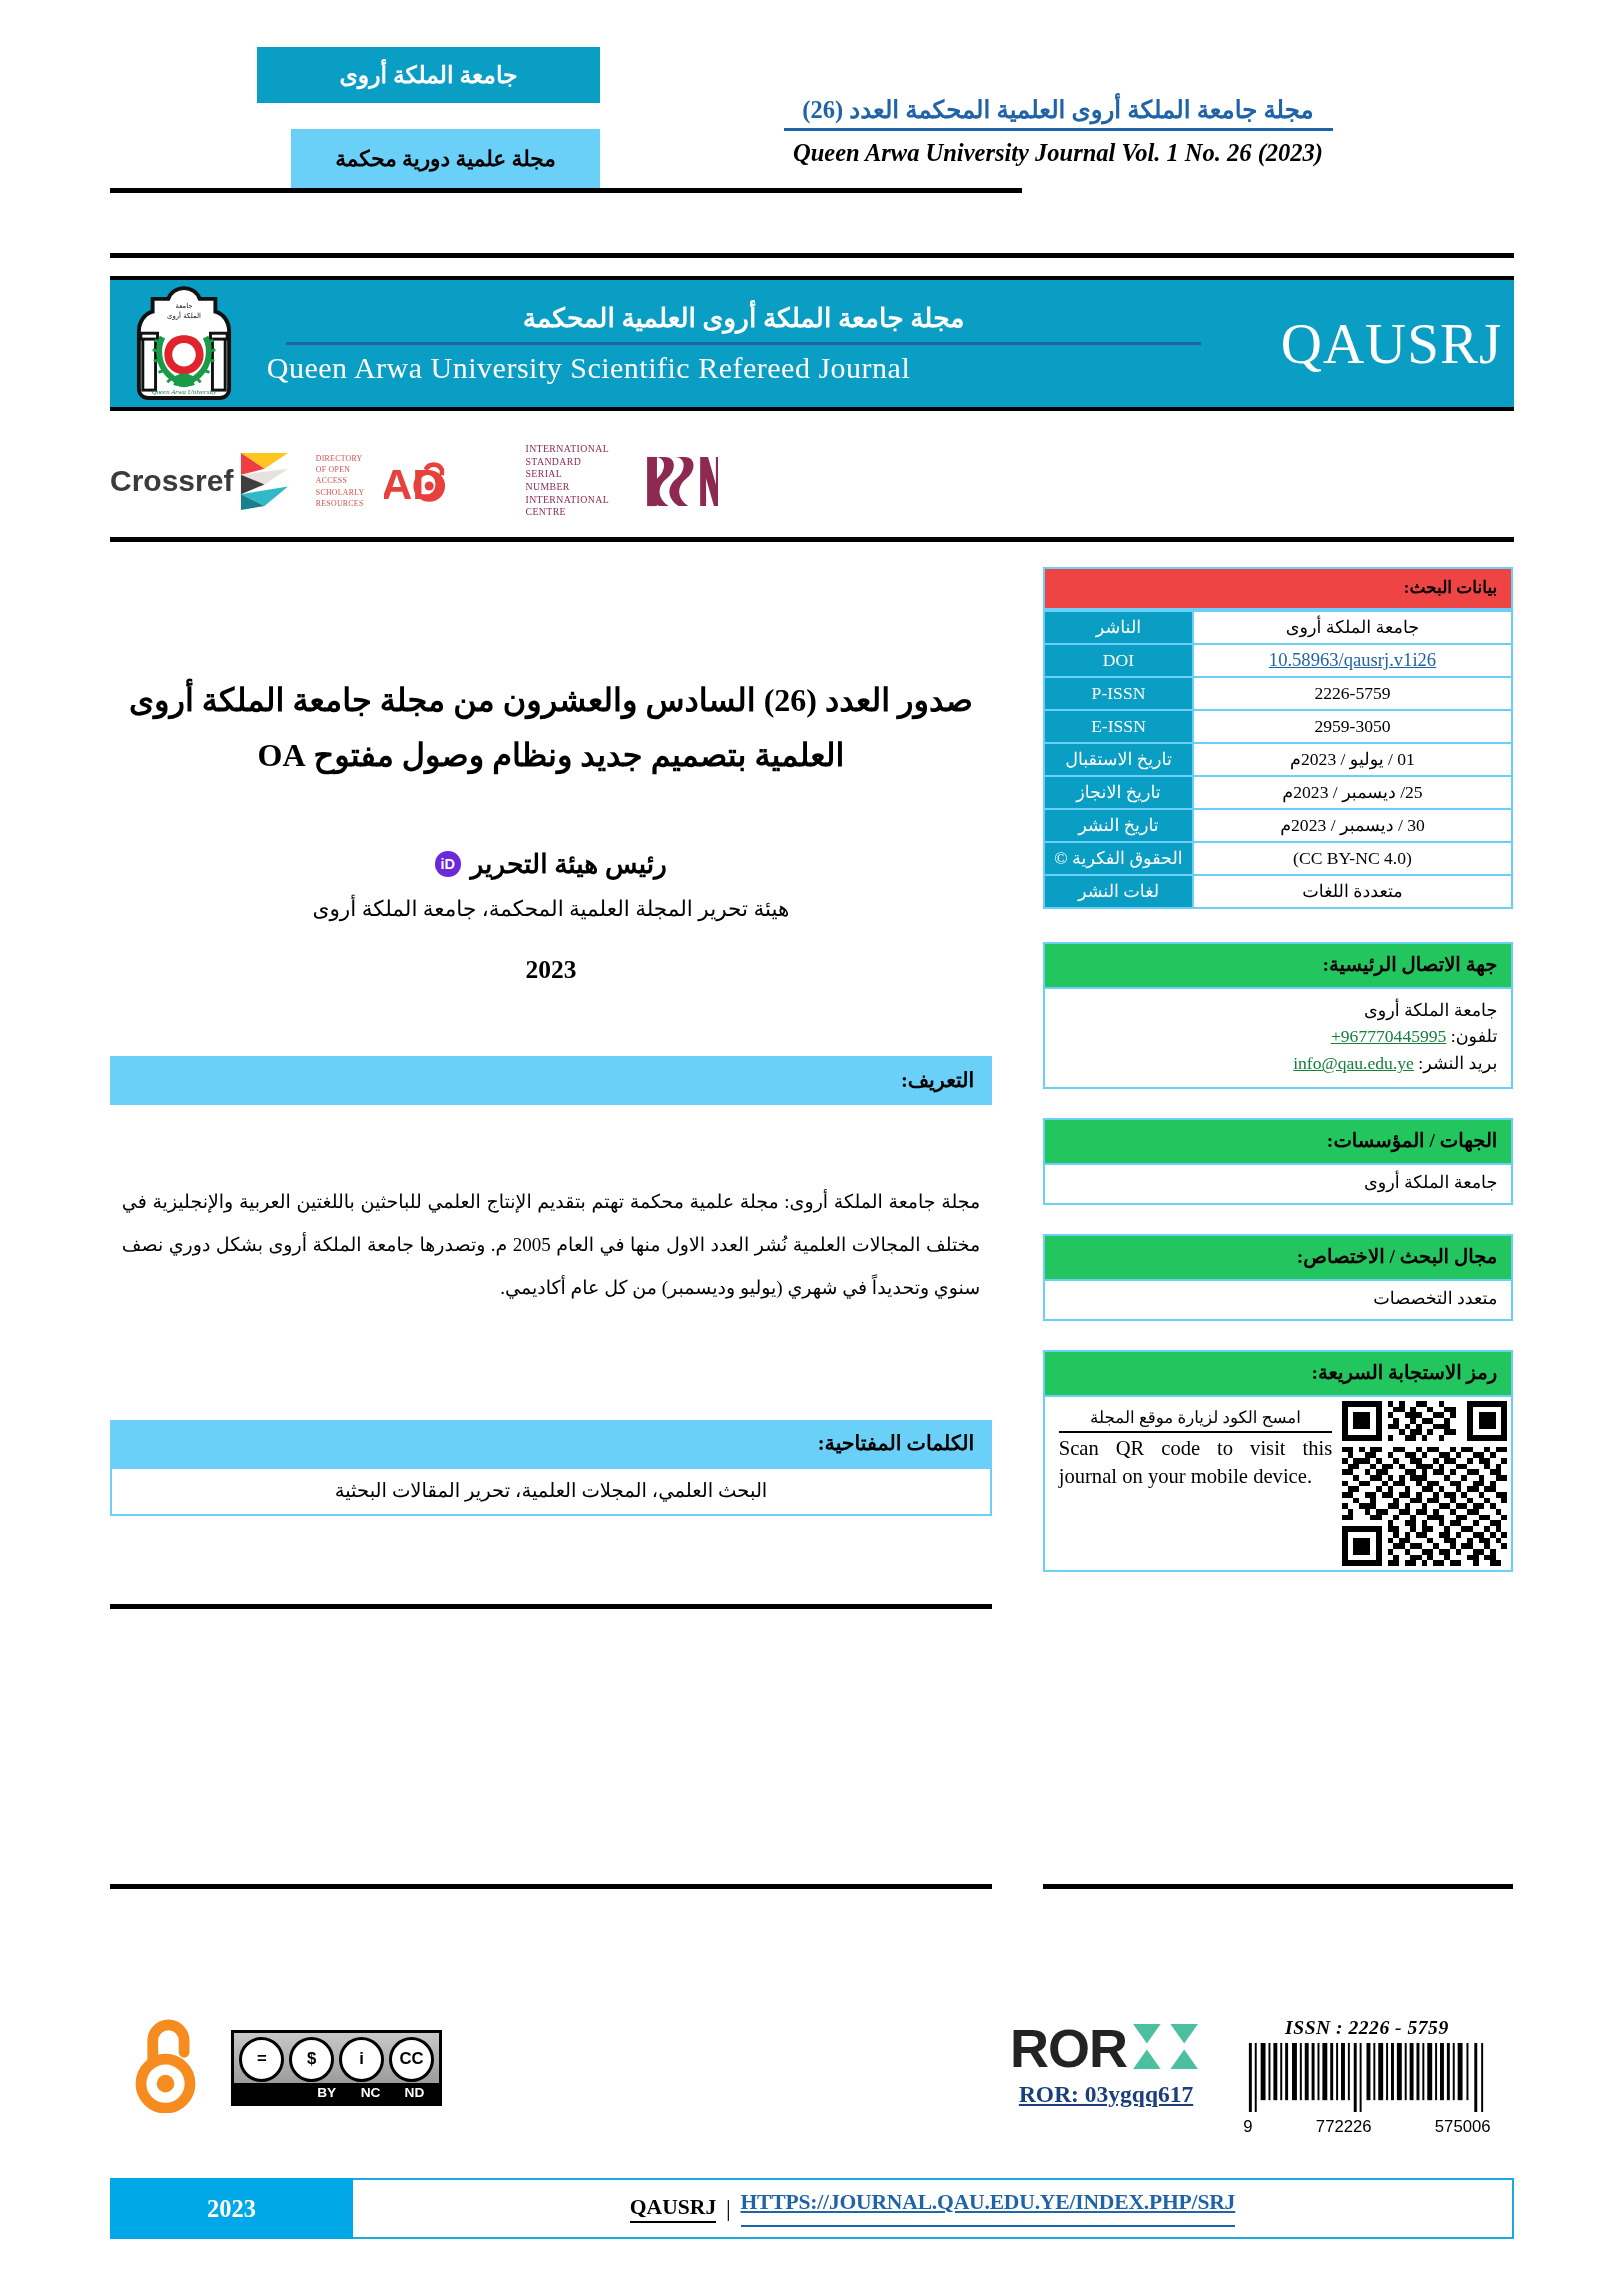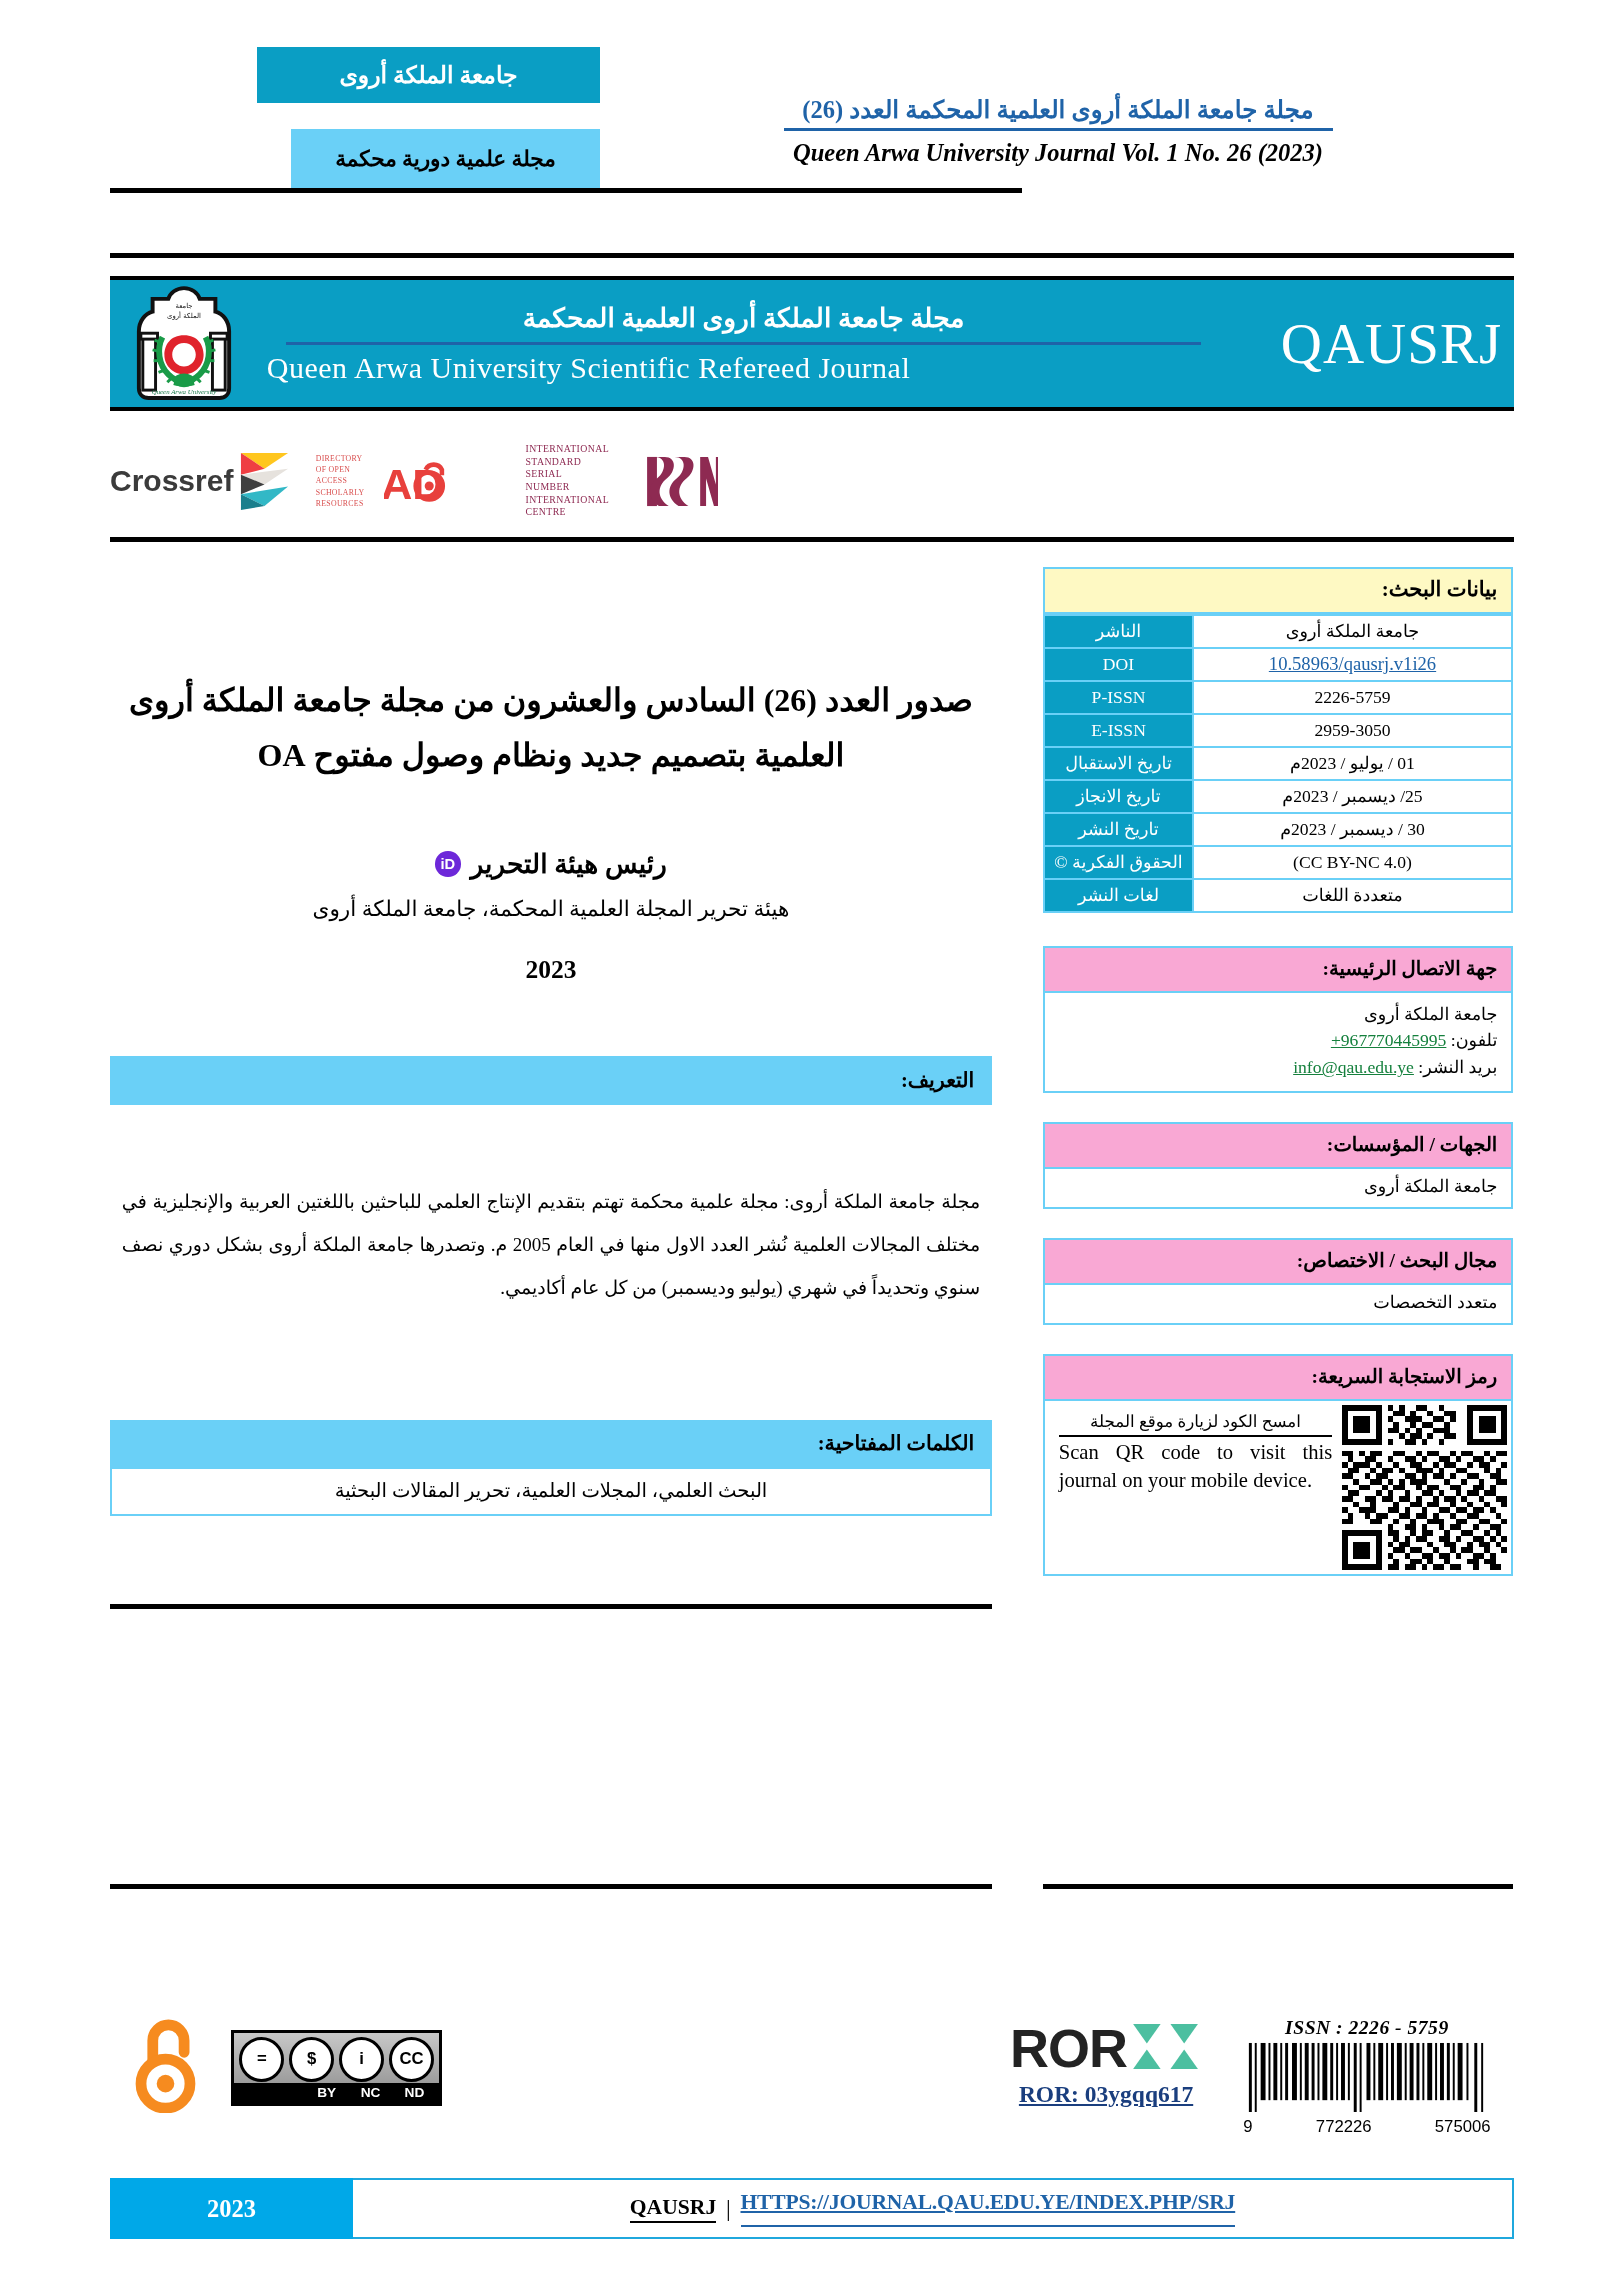--- a/index.html
+++ b/index.html
@@ -164,23 +164,23 @@
     width: 1404px; height: 4.9px; background: #000;
   }
 
   
   .col-right {
     position: absolute;
     left: 1043px; top: 567px;
     width: 470px;
   }
   .meta-title {
-    background: #fef9c3;
+    background: #ef4444;
     color: #000;
-    font-size: 21px; font-weight: bold;
+    font-size: 17px; font-weight: bold;
     padding: 7.8px 13.7px 9.8px 13.7px;
     text-align: right;
     border: 2px solid #6ad0f7;
     box-sizing: border-box;
   }
   table.meta {
     width: 100%;
     border-collapse: collapse;
     table-layout: fixed;
   }
@@ -207,21 +207,21 @@
   }
   .doi-link {
     color: #1f63a8;
     text-decoration: underline;
     font-size: 18.6px;
     direction: ltr; display: inline-block;
   }
 
   .panel { margin-top: 0; }
   .panel-head {
-    background: #f9a8d4;
+    background: #22c55e;
     color: #000;
     font-size: 19.6px; font-weight: bold;
     text-align: right;
     padding: 8.8px 13.7px 10.8px 13.7px;
     border: 2px solid #6ad0f7;
     box-sizing: border-box;
   }
   .panel-body {
     border: 2px solid #6ad0f7;
     border-top: none;

